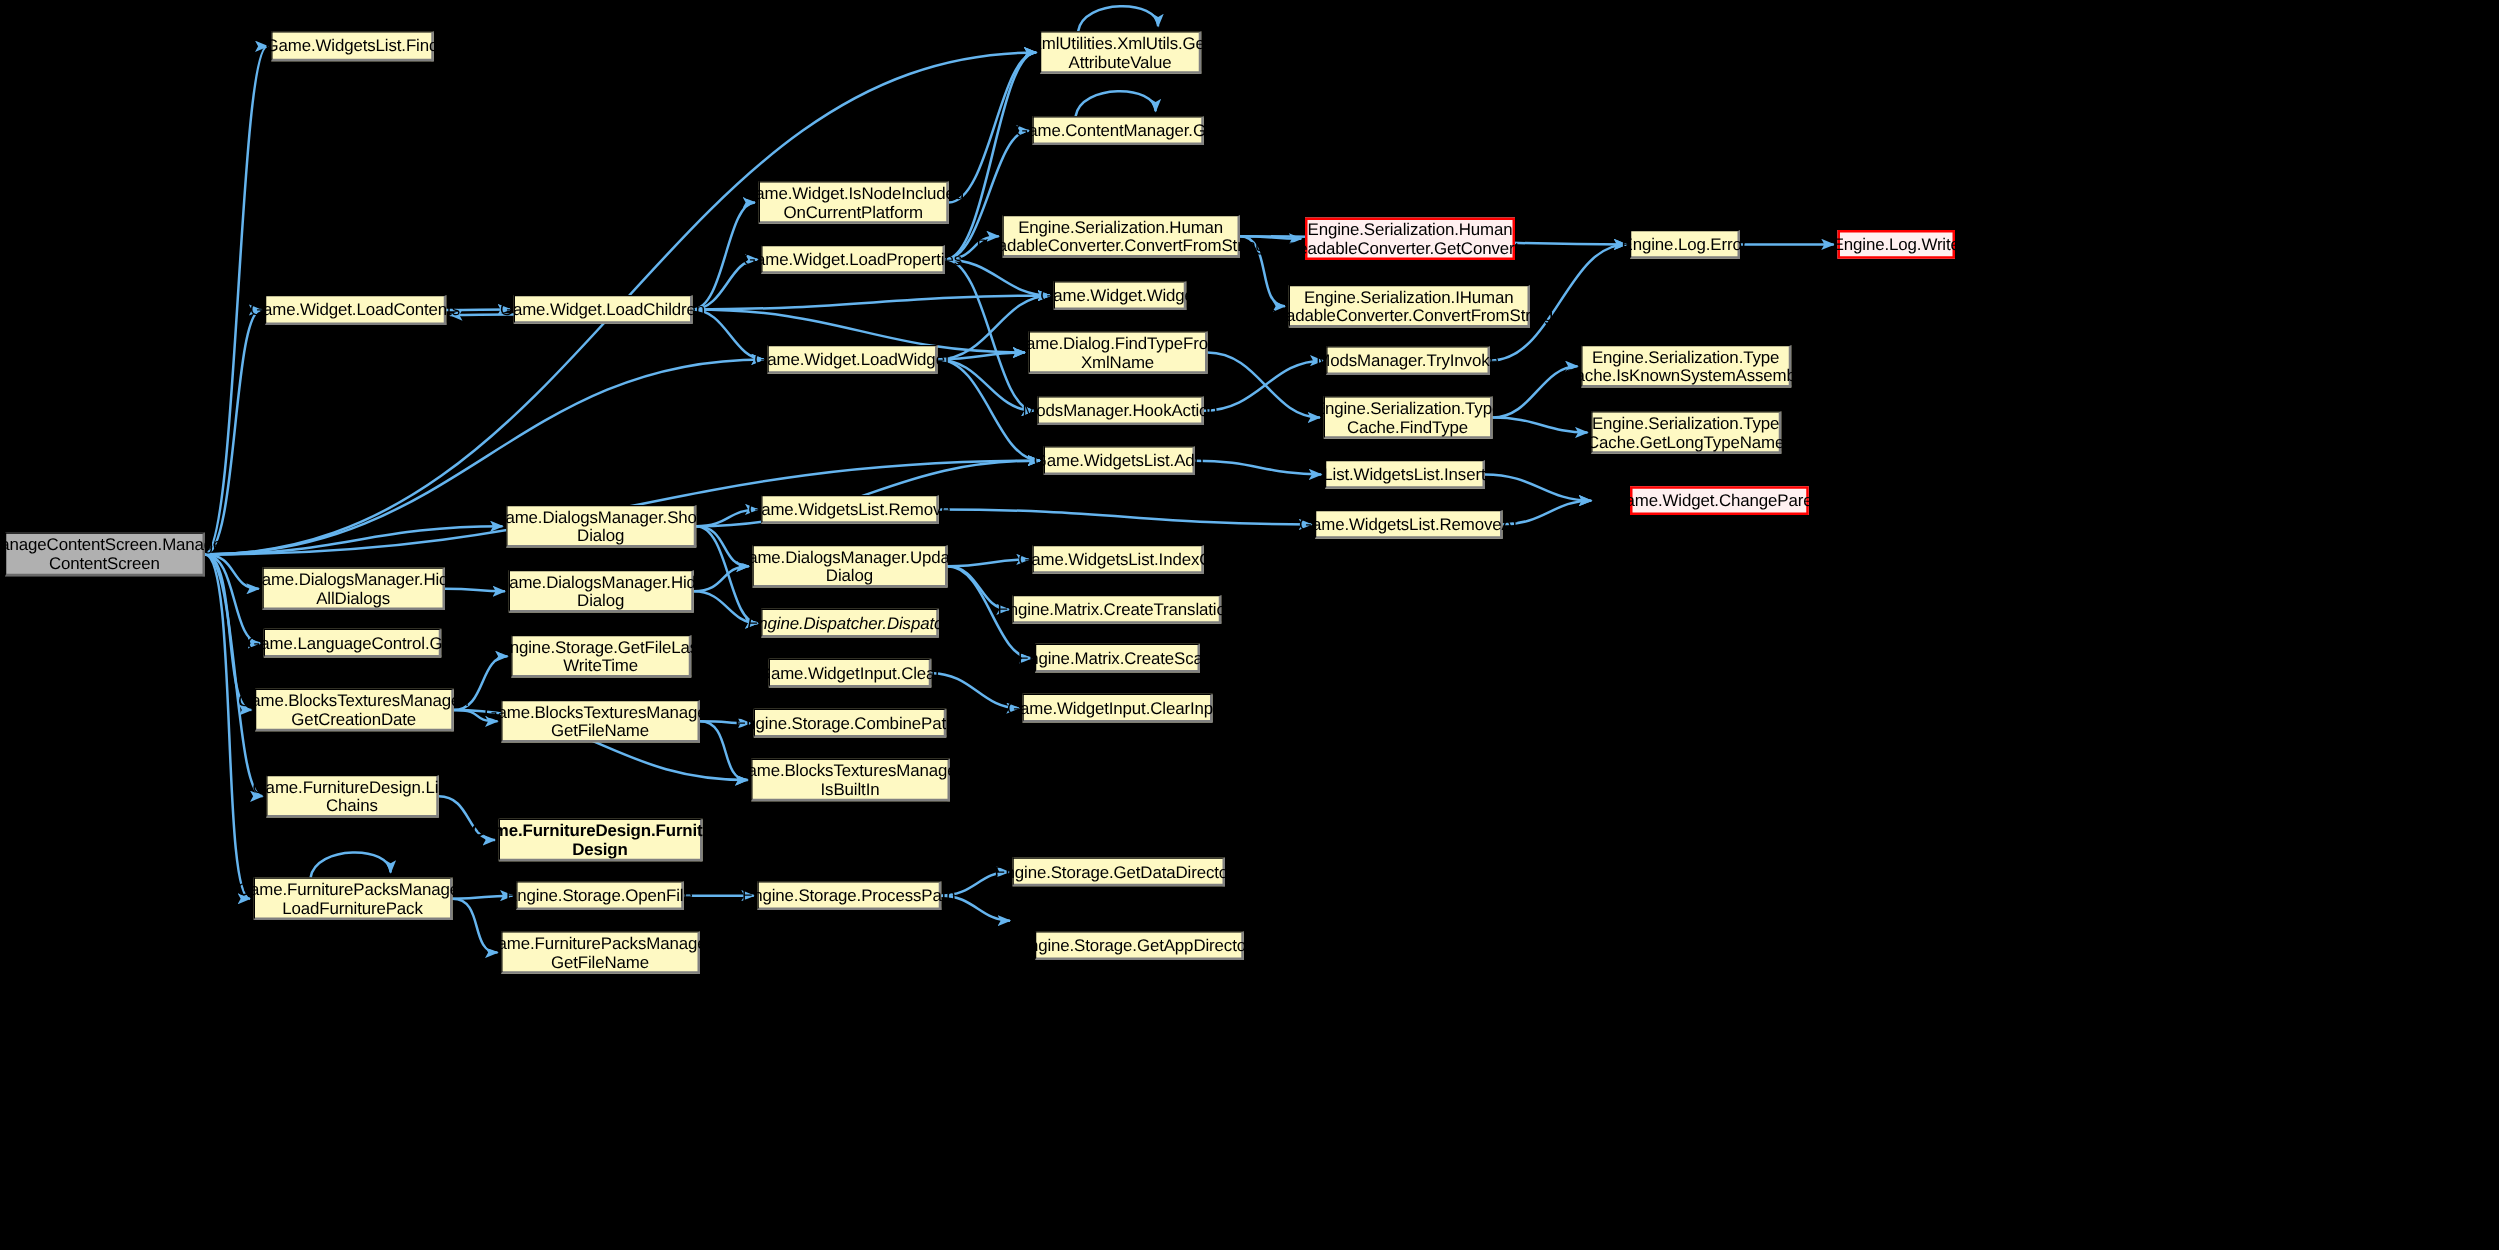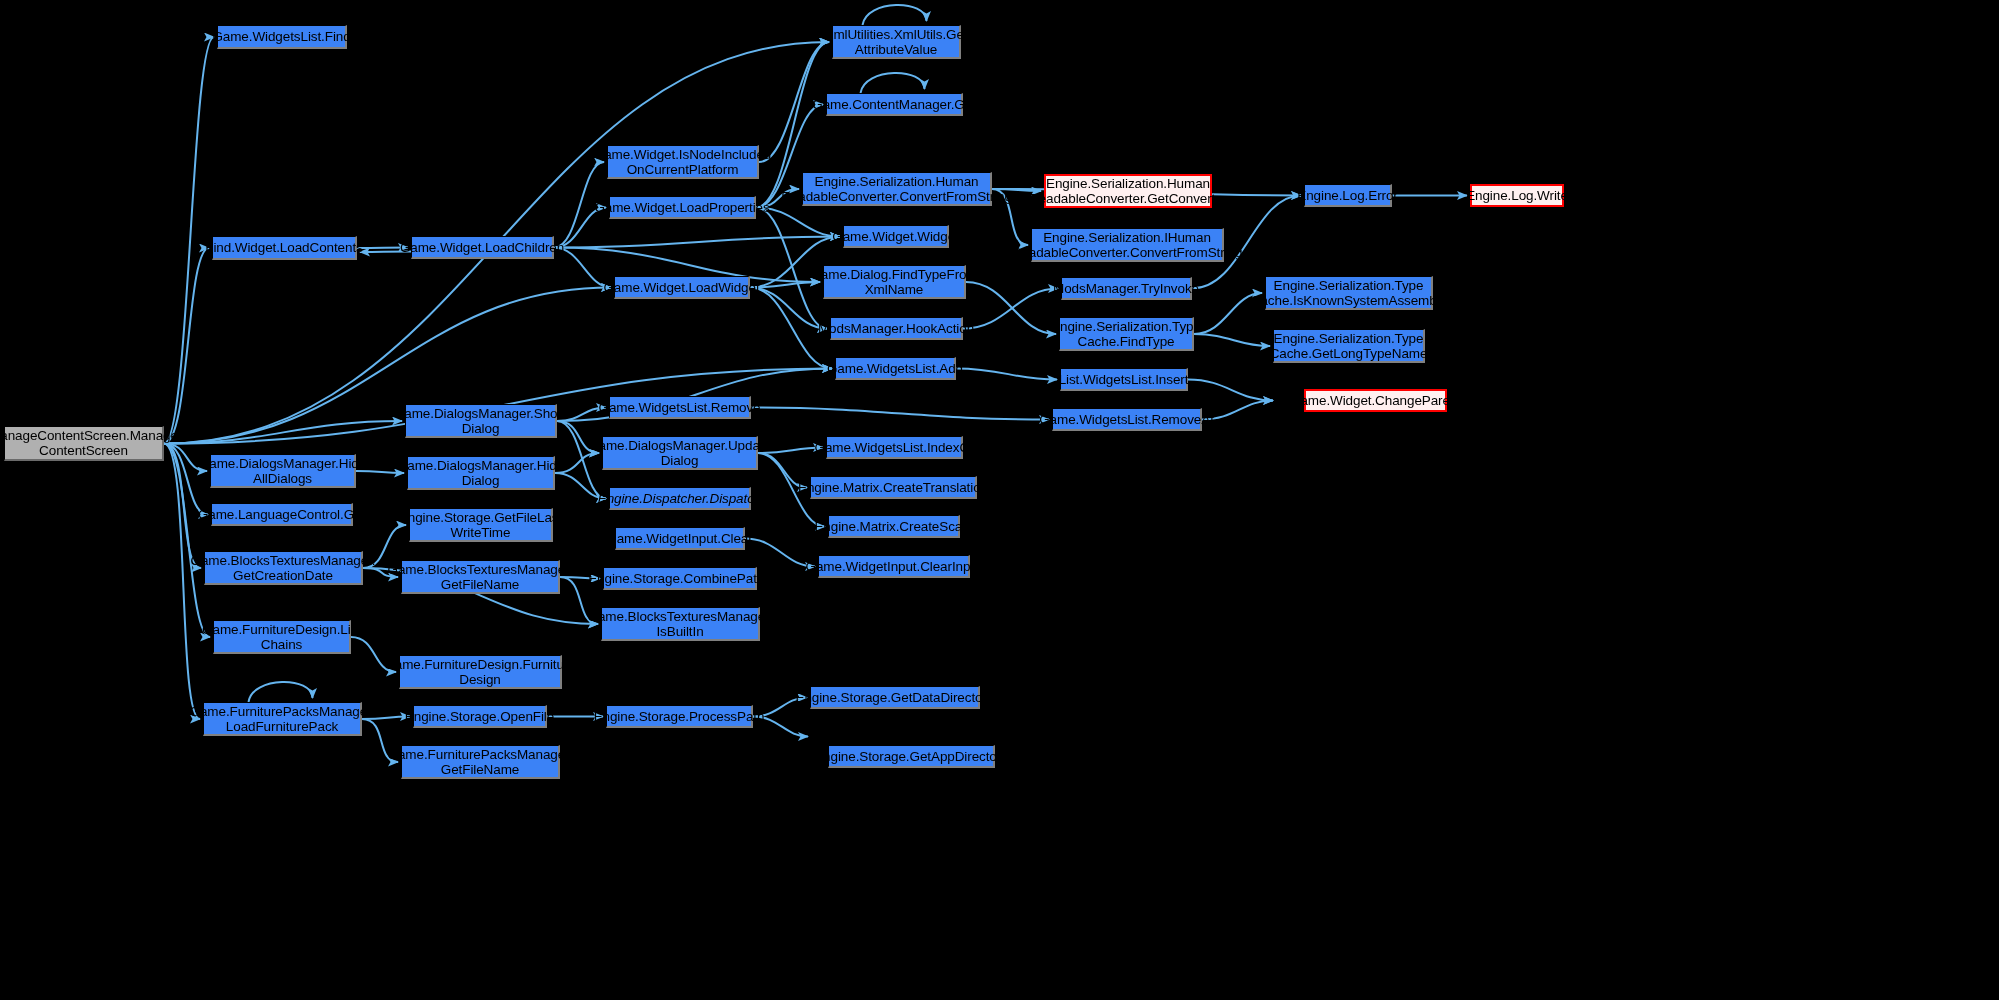--- a/index.html
+++ b/index.html
@@ -1,20 +1,20 @@
 <!DOCTYPE html>
 <html><head>
 <meta charset="utf-8">
 <title>Call Graph</title>
 <style>
   html,body{margin:0;padding:0;background:#000;}
   #canvas{position:relative;width:1999px;height:1000px;background:#000;overflow:hidden;
           font-family:"Liberation Sans","DejaVu Sans",sans-serif;}
   svg.edges{position:absolute;left:0;top:0;width:1999px;height:1000px;pointer-events:none;}
-  .node{position:absolute;box-sizing:border-box;background:#3b82f6;border:1px solid #000;
+  .node{position:absolute;box-sizing:border-box;background:#fef9c3;border:1px solid #000;
         border-right:2px solid #808080;border-bottom:2px solid #808080;
         display:flex;align-items:center;justify-content:center;text-align:center;
         color:#000;font-size:13.5px;line-height:15px;letter-spacing:-0.1px;
         padding:1px 4px;white-space:pre-line;z-index:5;}
   .node.root{background:#b0b0b0;border:1px solid #000;
              border-right:2px solid #6a6a6a;border-bottom:2px solid #6a6a6a;}
   .node.alert{background:#fff0f0;border:2px solid #ff0000;}
 </style>
 </head>
 <body>
@@ -92,40 +92,40 @@
         <path d="M753,716.5 C779.1,716.5 784.9,736.5 808,736.5" fill="none" stroke="#65b4ee" stroke-width="2" marker-end="url(#arrow)"></path>
         <path d="M1192,288.5 C1242.4,288.5 1253.6,195.5 1301,195.5" fill="none" stroke="#65b4ee" stroke-width="2" marker-end="url(#arrow)"></path>
         <path d="M1392,195.5 C1427.1,195.5 1434.9,195.5 1467,195.5" fill="none" stroke="#65b4ee" stroke-width="2" marker-end="url(#arrow)"></path>
         <path d="M992,189 C1132.4,189 1163.6,195.5 1301,195.5" fill="none" stroke="#65b4ee" stroke-width="2" marker-end="url(#arrow)"></path>
       </g>
   </svg>
   <div id="node-layer">
       <div class="node root" style="left: 4px; top: 426px; width: 160px; height: 35px;">ManageContentScreen.Manage
 ContentScreen</div>
       <div class="node" style="left: 217px; top: 25px; width: 130px; height: 24px;">Game.WidgetsList.Find</div>
-      <div class="node" style="left: 212px; top: 236px; width: 145px; height: 24px;">Find.Widget.LoadContents</div>
+      <div class="node" style="left: 212px; top: 236px; width: 145px; height: 24px;">Game.Widget.LoadContents</div>
       <div class="node" style="left: 210px; top: 454px; width: 146px; height: 34px;">Game.DialogsManager.Hide
 AllDialogs</div>
       <div class="node" style="left: 211px; top: 503px; width: 142px; height: 23px;">Game.LanguageControl.Get</div>
       <div class="node" style="left: 204px; top: 551px; width: 159px; height: 34px;">Game.BlocksTexturesManager.
 GetCreationDate</div>
       <div class="node" style="left: 213px; top: 620px; width: 138px; height: 34px;">Game.FurnitureDesign.List
 Chains</div>
       <div class="node" style="left: 203px; top: 702px; width: 159px; height: 34px;">Game.FurniturePacksManager.
 LoadFurniturePack</div>
       <div class="node" style="left: 411px; top: 236px; width: 143px; height: 23px;">Game.Widget.LoadChildren</div>
       <div class="node" style="left: 405px; top: 404px; width: 152px; height: 34px;">Game.DialogsManager.Show
 Dialog</div>
       <div class="node" style="left: 407px; top: 456px; width: 148px; height: 34px;">Game.DialogsManager.Hide
 Dialog</div>
       <div class="node" style="left: 409px; top: 508px; width: 144px; height: 34px;">Engine.Storage.GetFileLast
 WriteTime</div>
       <div class="node" style="left: 401px; top: 560px; width: 159px; height: 34px;">Game.BlocksTexturesManager.
 GetFileName</div>
-      <div class="node" style="left: 399px; top: 655px; width: 163px; height: 34px;">Game.FurnitureDesign.Furniture
+      <div class="node" style="left: 399px; top: 655px; width: 163px; height: 34px; font-weight: bold;">Game.FurnitureDesign.Furniture
 Design</div>
       <div class="node" style="left: 413px; top: 705px; width: 134px; height: 23px;">Engine.Storage.OpenFile</div>
       <div class="node" style="left: 401px; top: 745px; width: 159px; height: 34px;">Game.FurniturePacksManager.
 GetFileName</div>
       <div class="node" style="left: 607px; top: 145px; width: 152px; height: 34px;">Game.Widget.IsNodeIncluded
 OnCurrentPlatform</div>
       <div class="node" style="left: 609px; top: 196px; width: 147px; height: 23px; text-align: right;">Game.Widget.LoadProperties</div>
       <div class="node" style="left: 614px; top: 276px; width: 136px; height: 23px;">Game.Widget.LoadWidget</div>
       <div class="node" style="left: 609px; top: 396px; width: 142px; height: 23px;">Game.WidgetsList.Remove</div>
       <div class="node" style="left: 602px; top: 436px; width: 156px; height: 34px;">Game.DialogsManager.Update

